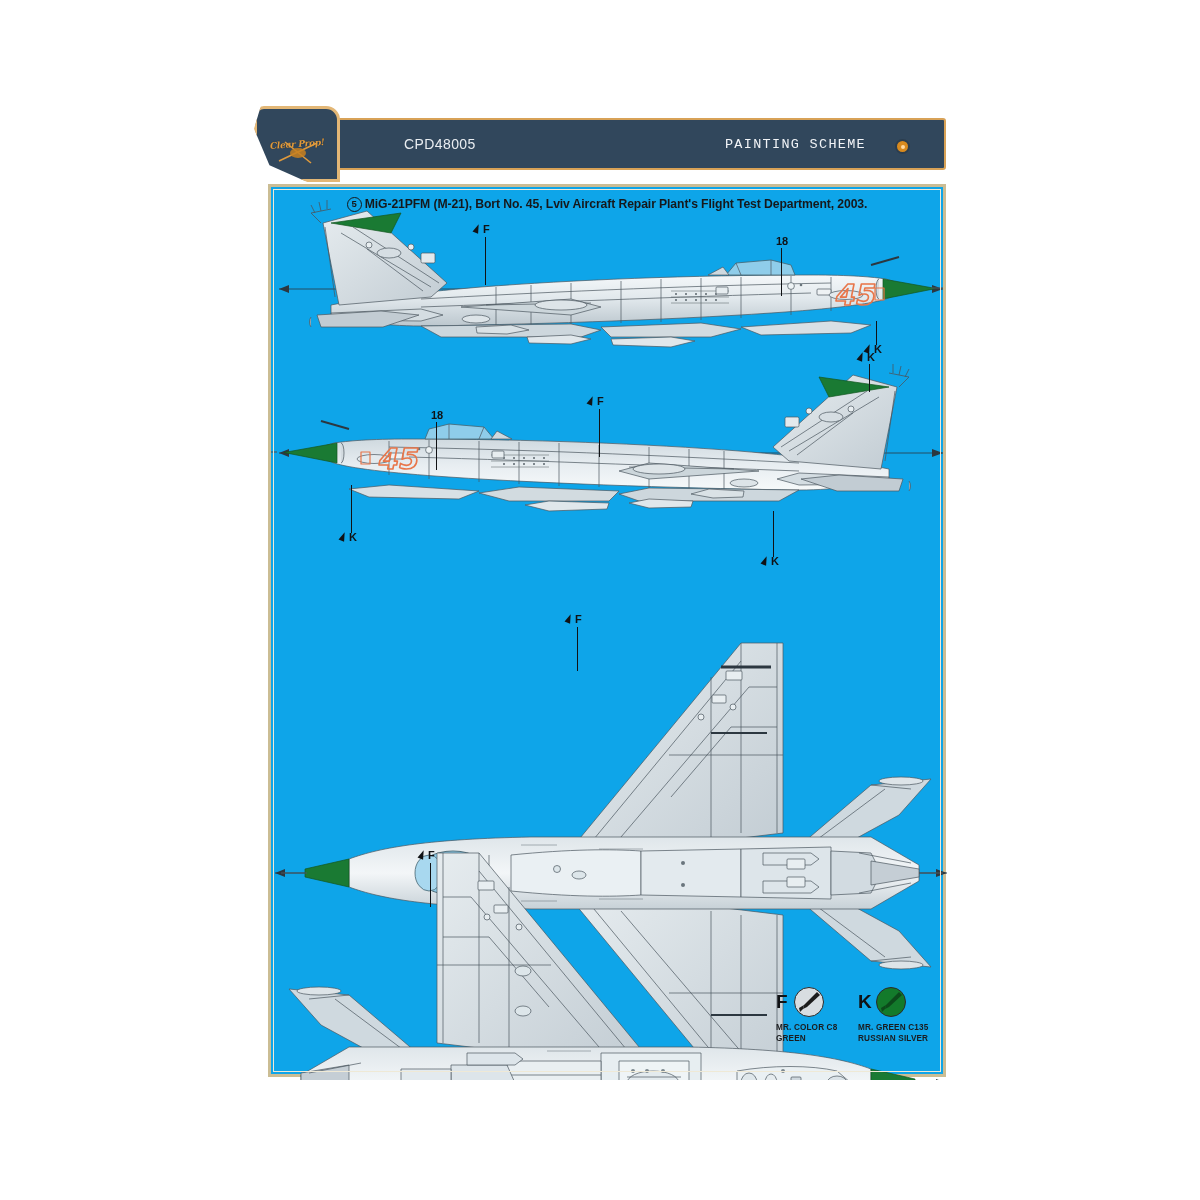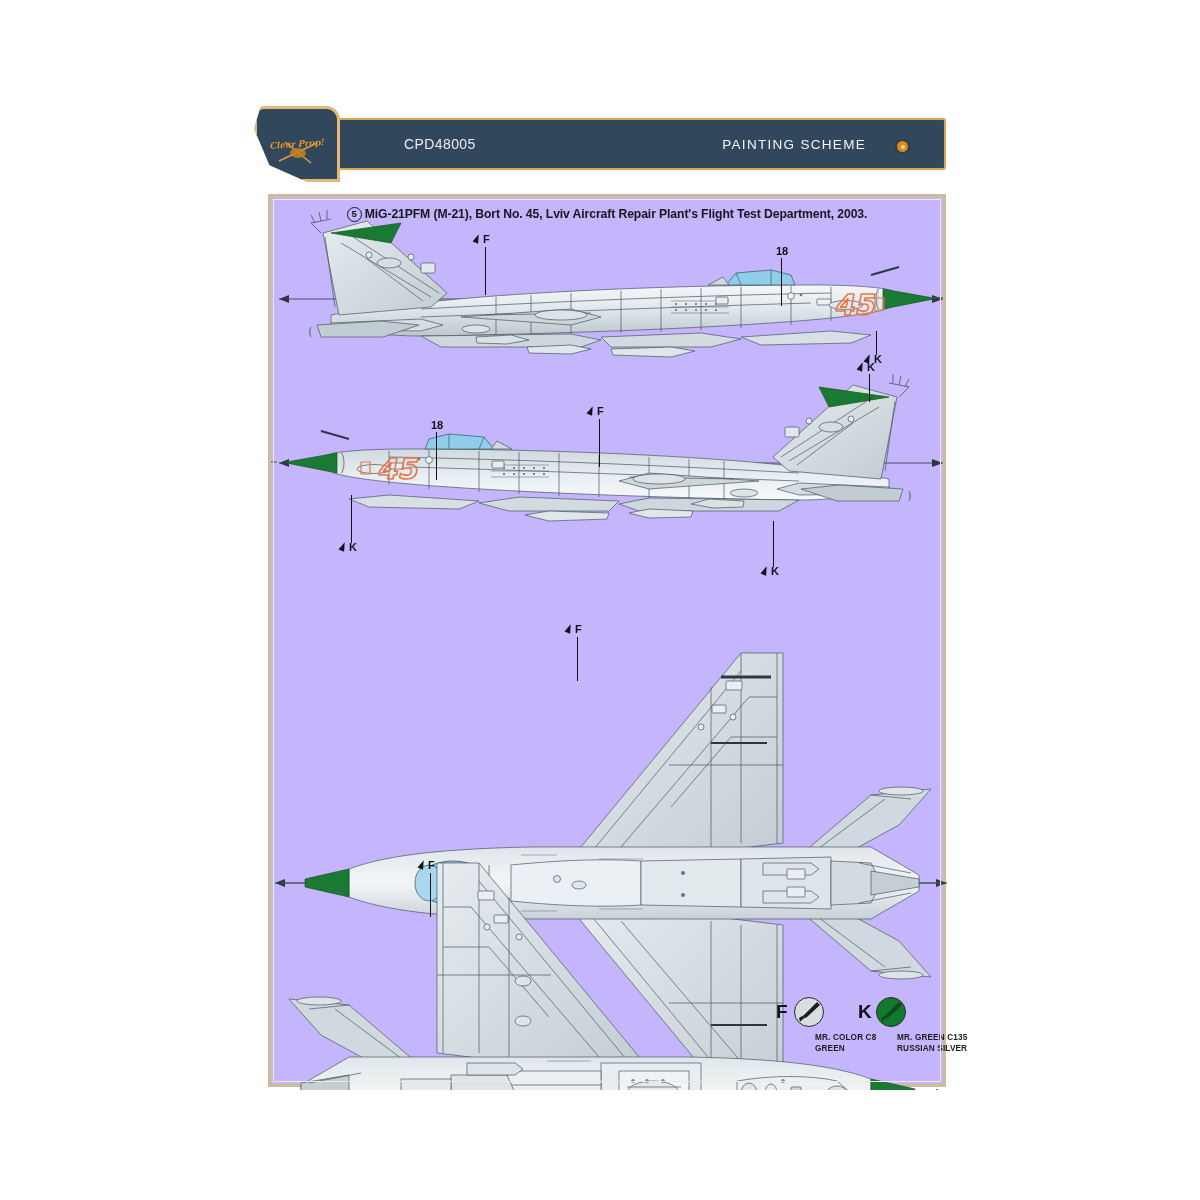--- a/index.html
+++ b/index.html
@@ -48,39 +48,39 @@
   }
   .badge-prop{
     position:absolute;left:14px;top:30px;width:56px;height:28px;
   }
   .hdr-code{
     position:absolute;left:96px;top:16px;
     color:#e9edf1;font-size:14px;letter-spacing:.4px;
   }
   .hdr-title{
     position:absolute;right:78px;top:17px;
-    color:#f2f4f7;font-size:13.5px;letter-spacing:1.3px;
+    color:#f2f4f7;font-size:13.5px;letter-spacing:1.3px;font-family:Liberation Mono, monospace;
   }
   .hdr-dot{
     position:absolute;right:34px;top:19px;width:15px;height:15px;
     border-radius:50%;
     background:#d88a1e;
     border:2px solid #2b3d4e;
     box-sizing:border-box;
   }
   .hdr-dot::after{
     content:"";position:absolute;left:3.5px;top:3.5px;width:4px;height:4px;
     border-radius:50%;background:#ffd9a0;
   }
 
   
   #frame{
-    position:absolute;left:268px;top:194px;width:678px;height:893px;
+    position:absolute;left:268px;top:184px;width:678px;height:893px;
     border:3px solid #cbbd94;
-    background:#c4b5fd;
+    background:#0ea5e9;
     box-sizing:border-box;
   }
   #frame::after{
     content:"";position:absolute;inset:2px;border:1px solid #efe9d6;pointer-events:none;
   }
 
   #caption{
     position:absolute;left:0;right:0;top:10px;
     text-align:center;
     font-size:12.2px;font-weight:bold;color:#16181b;
@@ -117,21 +117,20 @@
   }
   .lg-swatch{
     position:absolute;left:18px;top:0;width:30px;height:30px;border-radius:50%;
     border:1.2px solid #2b2b2b;box-sizing:border-box;overflow:hidden;
   }
   .lg-brush{position:absolute;left:18px;top:0;width:30px;height:30px;}
   .lg-txt{
     position:absolute;left:0;top:36px;width:90px;
     font-size:8.2px;font-weight:bold;color:#1a1c1f;line-height:10.5px;
     letter-spacing:.15px;
-    padding-left:39px;
   }
 </style>
 </head>
 <body>
 
 <div id="page">
 
   <div id="header">
 
     <div class="hdr-bar">

